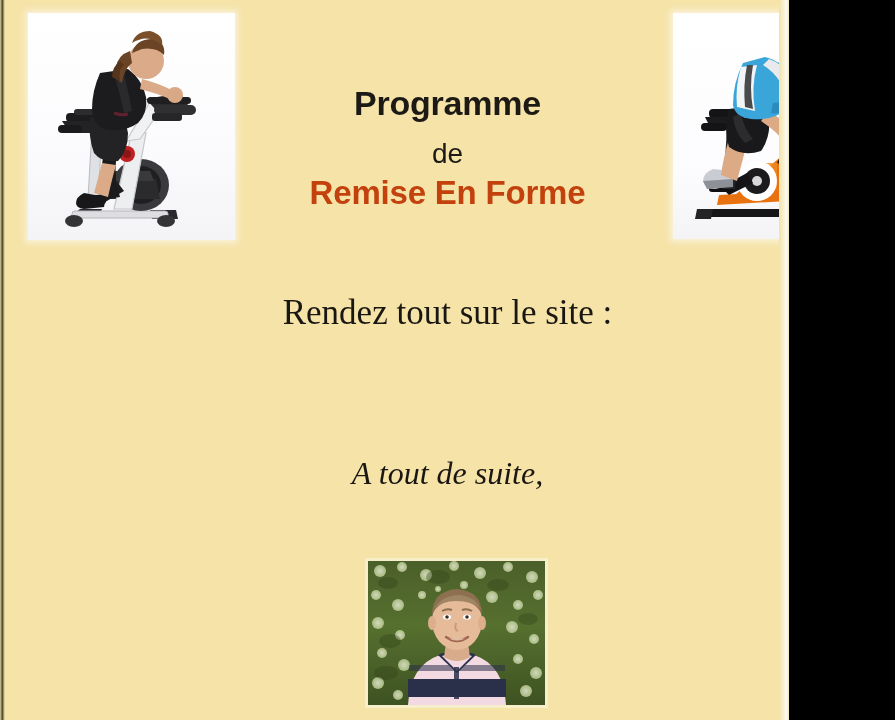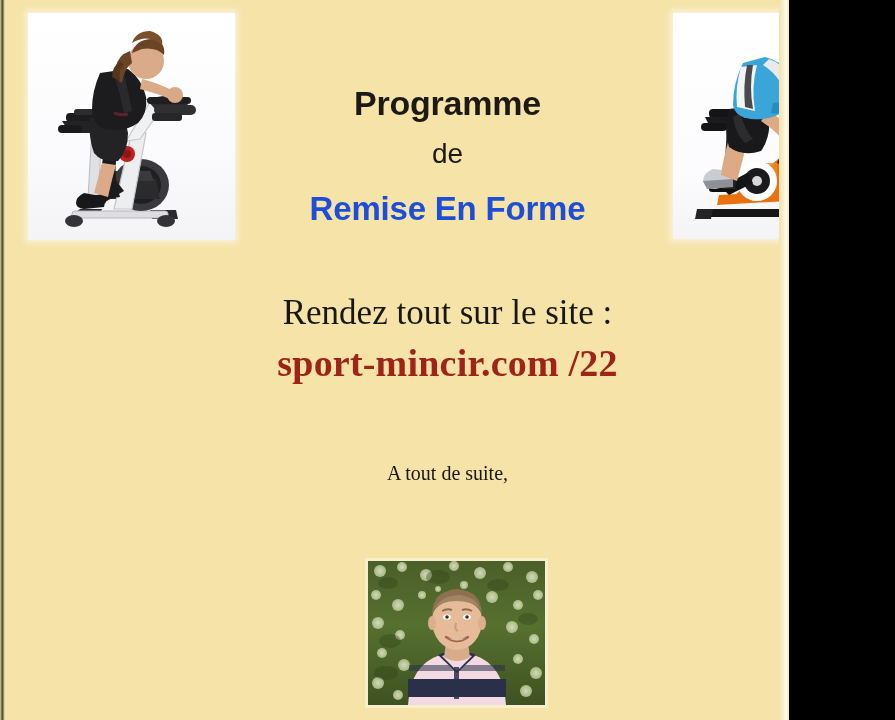--- a/index.html
+++ b/index.html
@@ -97,26 +97,26 @@
     position: absolute;
     top: 138px; left: 0; right: 0;
     font-family: "Liberation Sans", sans-serif;
     font-weight: normal;
     font-size: 28px;
     line-height: 32px;
     color: #1d1a16;
   }
   .title-line3 {
     position: absolute;
-    top: 190px; left: 0; right: 0;
+    top: 174px; left: 0; right: 0;
     font-family: "Liberation Sans", sans-serif;
     font-weight: bold;
     font-size: 33px;
     line-height: 38px;
-    color: #1d4ed8;
+    color: #c2410c;
     letter-spacing: -0.2px;
   }
 
   .cta-line1 {
     position: absolute;
     top: 292px; left: -10px; right: -10px;
     font-family: "Liberation Serif", serif;
     font-weight: 400;
     font-size: 35px;
     line-height: 42px;
@@ -131,23 +131,24 @@
     line-height: 46px;
     color: #9e2418;
     letter-spacing: 0.2px;
   }
 
   .closing {
     position: absolute;
     top: 453px; left: 0; right: 0;
     font-family: "Liberation Serif", serif;
     font-weight: 400;
-    font-size: 20px;
+    font-size: 32px;
     line-height: 40px;
     color: #1a1712;
+    font-style: italic;
   }
 </style>
 </head>
 <body>
 
 <div class="slide">
 
   <div class="edge-left"></div>
   <div class="edge-right"></div>
 
@@ -290,21 +291,20 @@
       <path d="M138 48 q4 4 2 9" stroke="#c08f6c" stroke-width="2" fill="none"></path>
     </svg>
   </div>
 
   <div class="text-col">
     <div class="title-line1">Programme</div>
     <div class="title-line2">de</div>
     <div class="title-line3">Remise En Forme</div>
 
     <div class="cta-line1">Rendez tout sur le site :</div>
-    <div class="cta-line2">sport-mincir.com /22</div>
 
     <div class="closing">A tout de suite,</div>
   </div>
 
   <div class="photo photo-bottom">
     <svg viewBox="0 0 177 144" preserveAspectRatio="xMidYMid slice" aria-hidden="true">
       <defs>
         <linearGradient id="hedge" x1="0" y1="0" x2="0" y2="1">
           <stop offset="0%" stop-color="#4b5f2a"></stop>
           <stop offset="45%" stop-color="#56702f"></stop>

